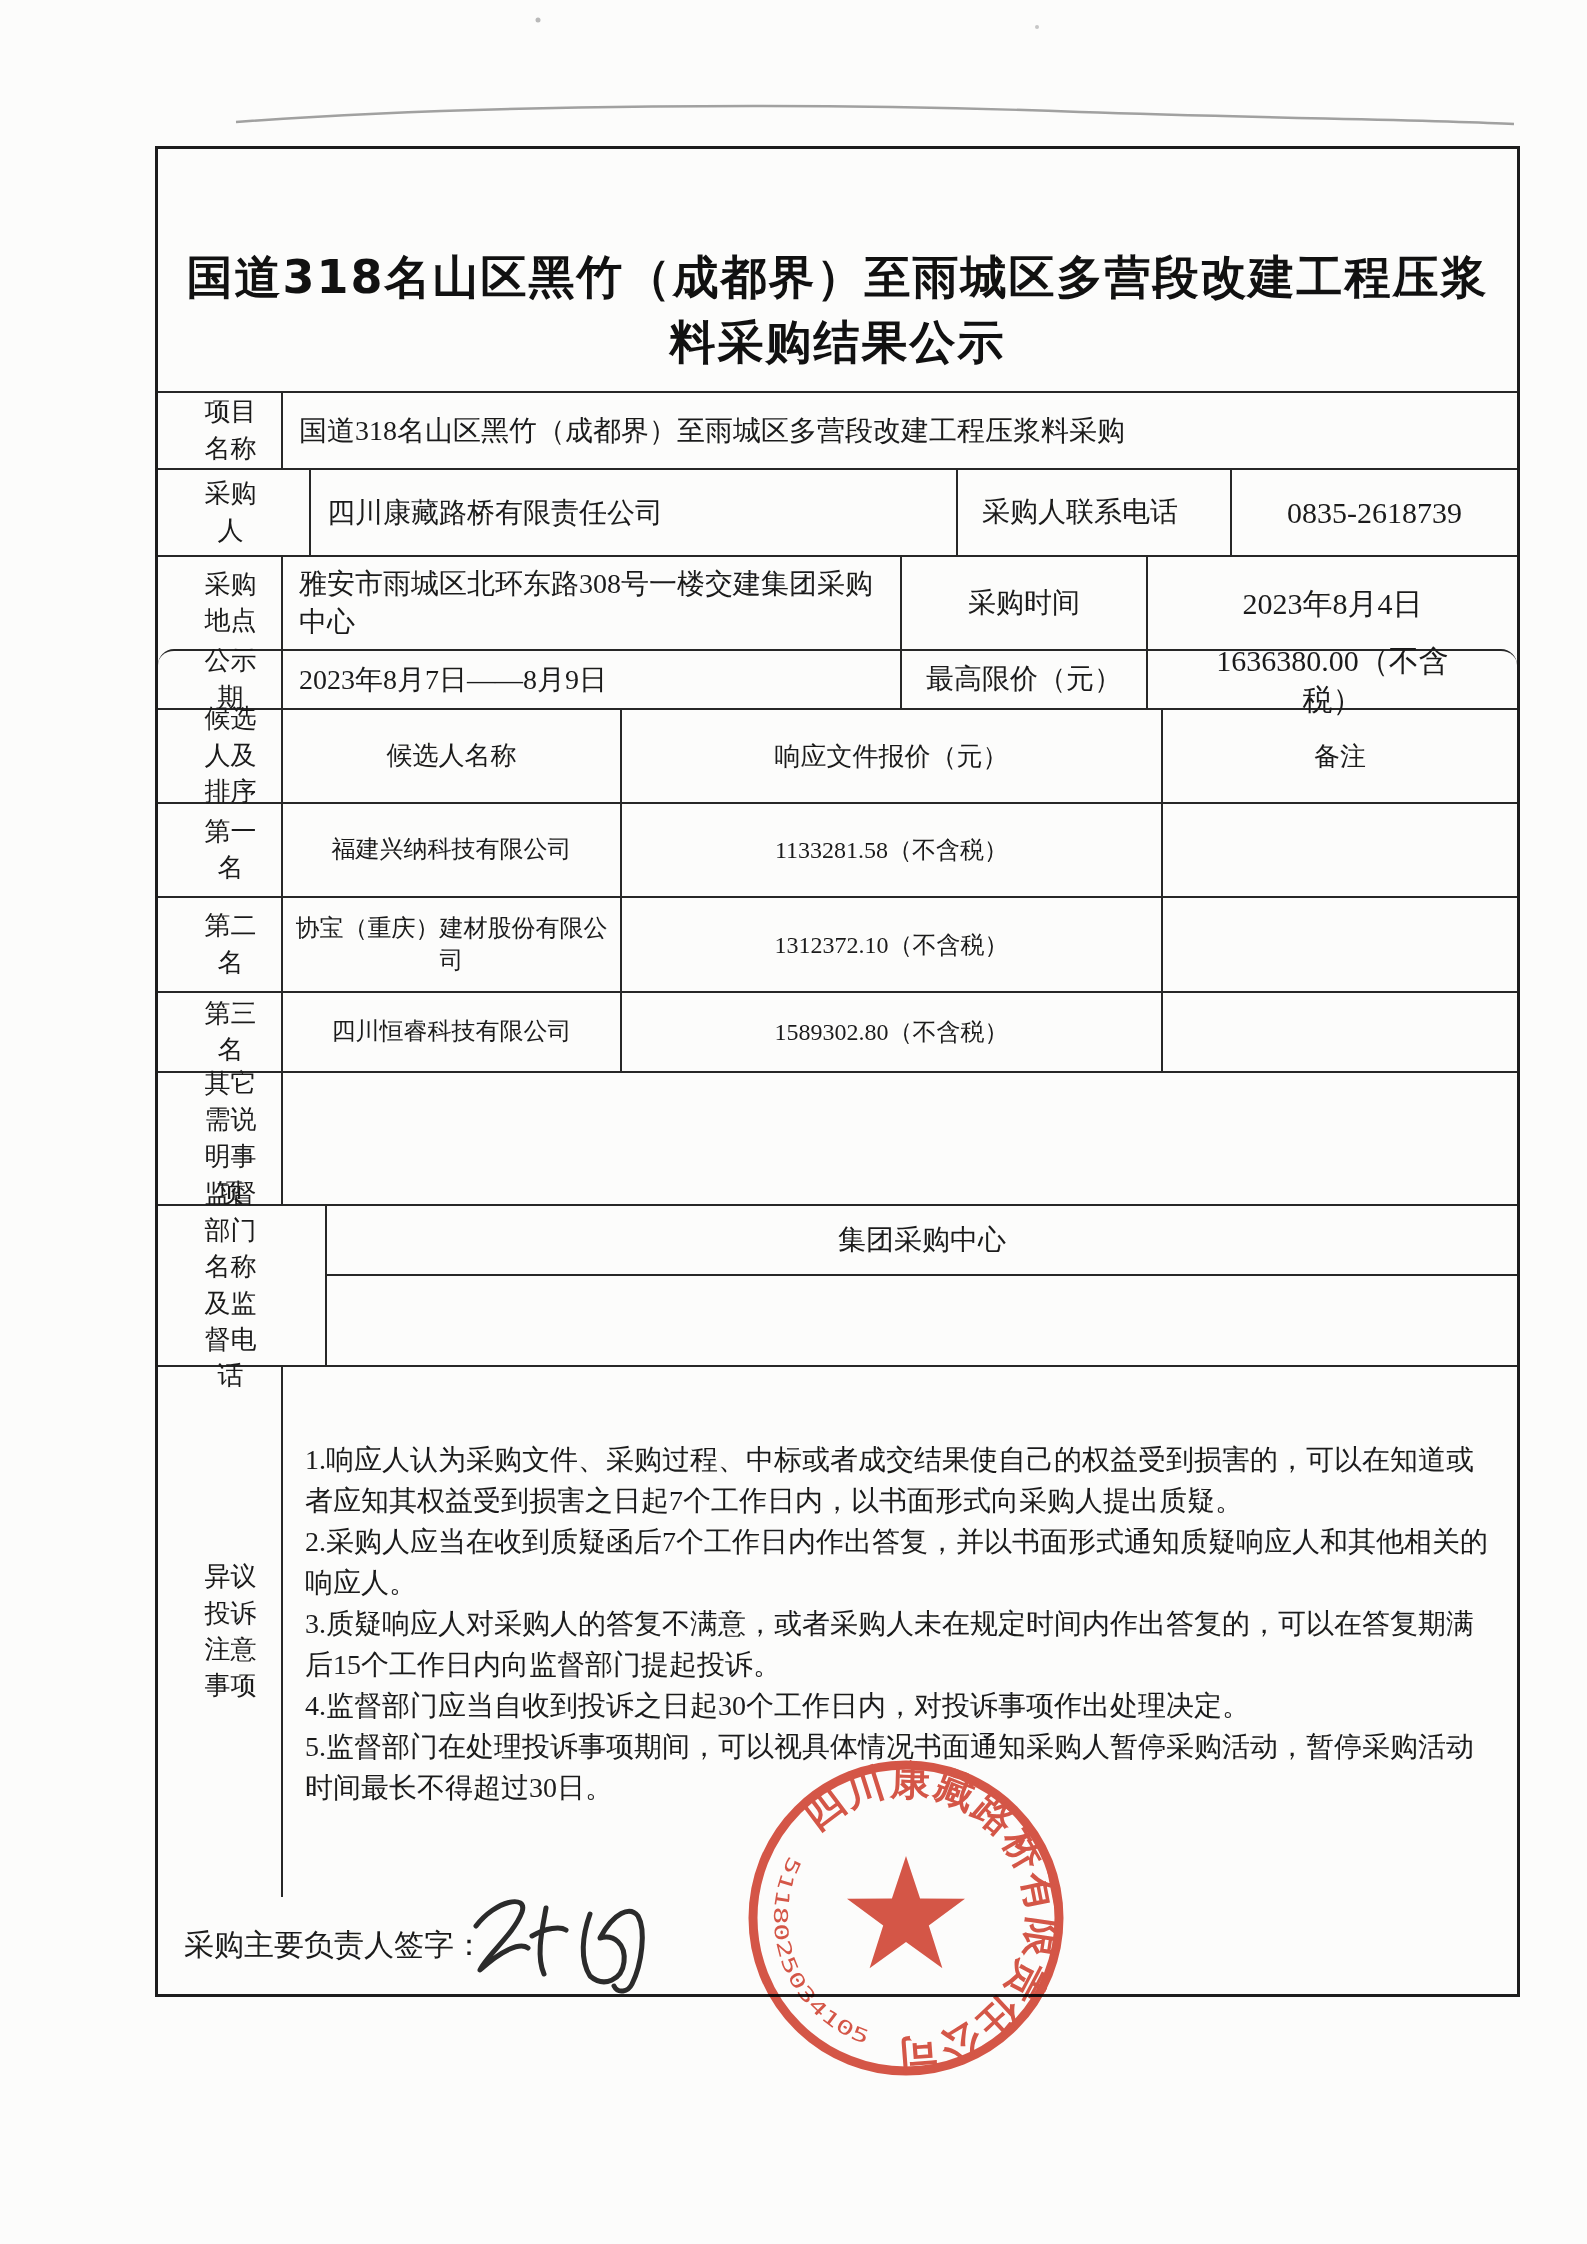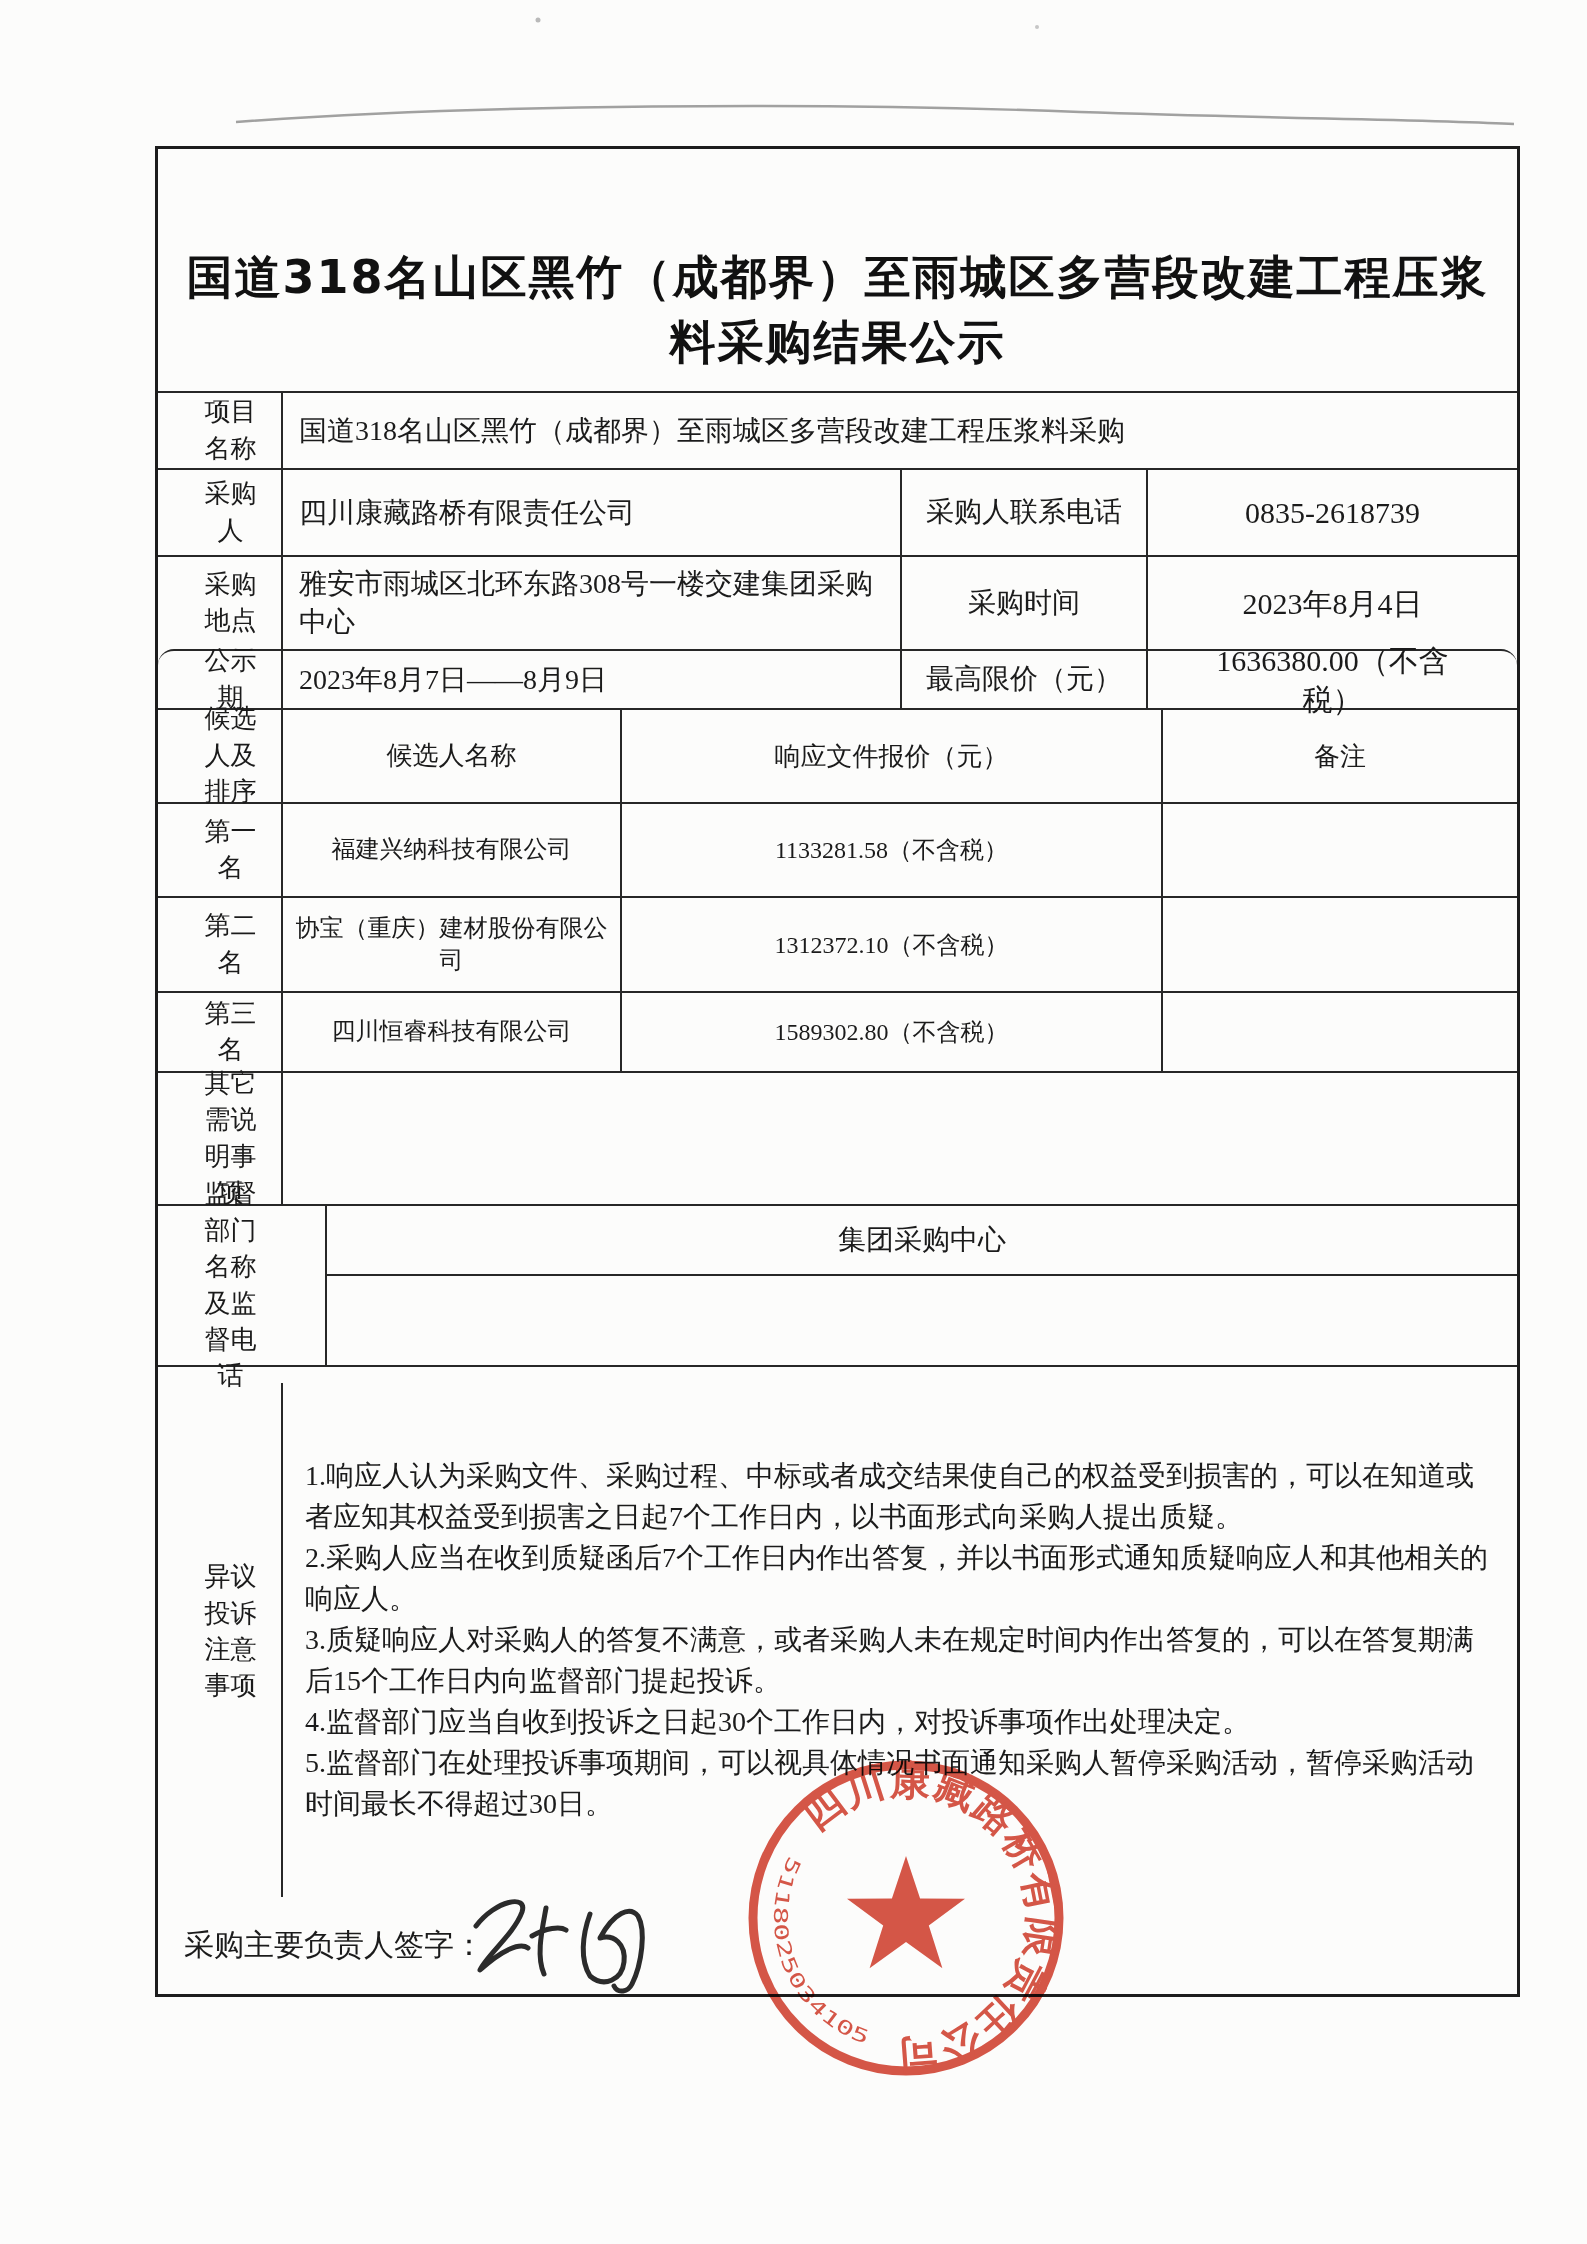--- a/index.html
+++ b/index.html
@@ -32,21 +32,21 @@
     display:flex;flex-direction:column;align-items:center;
     padding-top:96px;
   }
   .title-line{
     font-family:"DejaVu Sans","Liberation Sans",sans-serif;
     font-weight:700;font-size:46px;line-height:65px;letter-spacing:2px;
     color:#111;text-align:center;white-space:nowrap;
   }
   
   .r1{height:77px;}
-  .r2{height:87px;}
+  .r2{height:87px;gap:28px;}
   .r3{height:94px;}
   .r4{height:59px;border-radius:16px;}
   .info-content{flex:0 0 619px;padding:4px 16px;font-size:28px;line-height:1.35;}
   .info-content.wide{flex:1;text-align:center;}
   .info-lbl2{flex:0 0 246px;justify-content:center;text-align:center;font-size:28px;padding:4px 8px;line-height:1.3;}
   .info-val2{flex:1;justify-content:center;text-align:center;font-size:30px;line-height:1.3;padding:2px 44px;}
   
   .chead{height:94px;}
   .c1{height:94px;} .c2{height:95px;} .c3{height:80px;}
   .col-name{flex:0 0 339px;justify-content:center;text-align:center;font-size:24px;padding:2px 6px;line-height:1.3;}
@@ -60,21 +60,21 @@
   
   .super{height:161px;}
   .super-right{flex:1;display:flex;flex-direction:column;border-left:2px solid #272727;box-sizing:border-box;min-width:0;margin-left:44px;}
   .super-top{flex:0 0 70px;border-bottom:2px solid #272727;display:flex;align-items:center;justify-content:center;font-size:28px;box-sizing:border-box;}
   .super-bot{flex:1;display:flex;align-items:center;justify-content:center;font-size:28px;}
   
   .obj{height:532px;}
   .obj-content{
     flex:1;display:block;align-self:stretch;
     border-left:2px solid #272727;box-sizing:border-box;
-    padding:72px 24px 16px 22px;font-size:28px;line-height:41px;margin-top:16px;
+    padding:72px 24px 16px 22px;font-size:28px;line-height:41px;
   }
   .obj-content p{margin:0;}
   
   .sign{height:97px;display:flex;align-items:center;padding-left:26px;font-size:30px;box-sizing:border-box;}
   
   .stamp{position:absolute;left:726px;top:1738px;mix-blend-mode:multiply;opacity:.88;}
   .signature-svg{position:absolute;left:462px;top:1878px;}
   .artifacts{position:absolute;left:0;top:0;}
 </style>
 </head>

